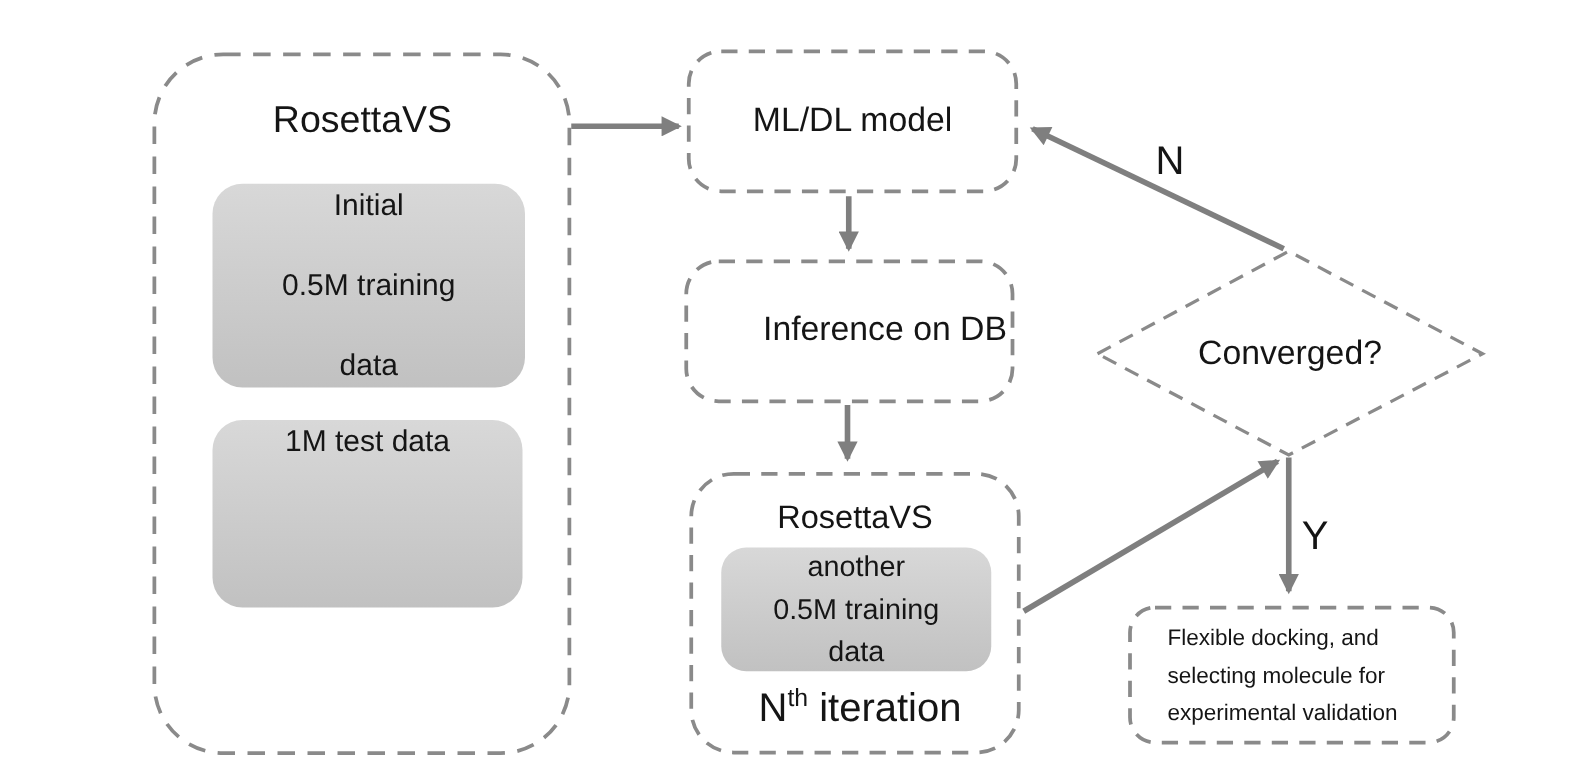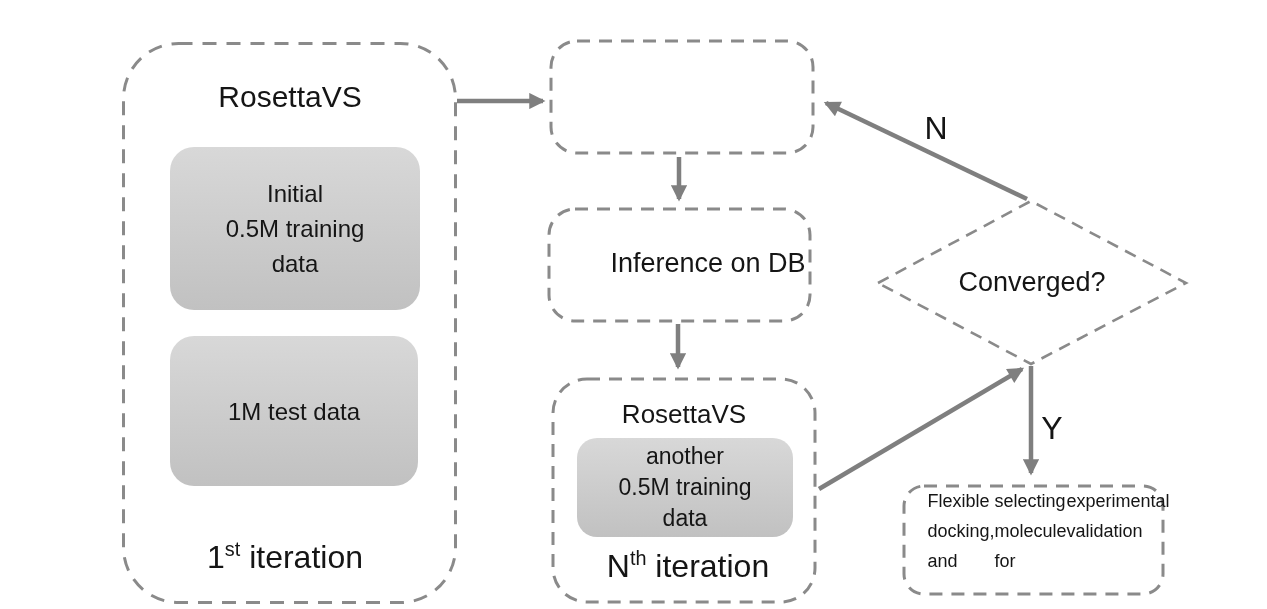--- a/index.html
+++ b/index.html
@@ -40,31 +40,32 @@
   .iter      { font-size: 32px; }
   .branch    { font-size: 32px; }
   .label sup { font-size: 62%; }
   .graybox {
     position: absolute;
     background: linear-gradient(180deg, var(--box-fill-top, #d8d8d8) 0%, var(--box-fill-bottom, #c1c1c1) 100%);
     border-radius: 24px;
     display: flex;
     flex-direction: column;
     align-items: center;
-    justify-content: center;
+    justify-content: space-between;
     text-align: center;
   }
   .graybox .line { font-size: 24px; line-height: 35px; }
   .graybox.small .line { font-size: 23px; line-height: 31px; }
   .graybox.small { border-radius: 20px; }
   .finalbox {
     position: absolute;
     left: 904px; top: 486px;
     width: 259px; height: 108px;
     display: flex;
+    flex-direction: column;
     justify-content: center;
     padding-left: 30px;
     box-sizing: border-box;
   }
   .finalbox .line { font-size: 18px; line-height: 30px; }
 </style>
 </head>
 <body>
 
 <div class="canvas">
@@ -96,22 +97,22 @@
   <div class="graybox" style="left:170px; top:147px; width:250px; height:163px;">
     <div class="line">Initial</div>
     <div class="line">0.5M training</div>
     <div class="line">data</div>
   </div>
 
   <div class="graybox" style="left:170px; top:336px; width:248px; height:150px;">
     <div class="line">1M test data</div>
   </div>
 
-  <div class="label iter" style="left:285px; top:557px;"><span>1</span><sup>st</sup><span> iteration</span></div>
 
+  <div class="label title-md" style="left:682px; top:97px;">ML/DL model</div>
 
   <div class="label title-md" style="left:679px; top:264px;margin-left:29px;">Inference on DB</div>
 
   <div class="label title-n" style="left:684px; top:414px;">RosettaVS</div>
 
   <div class="graybox small" style="left:577px; top:438px; width:216px; height:99px;">
     <div class="line">another</div>
     <div class="line">0.5M training</div>
     <div class="line">data</div>
   </div>

